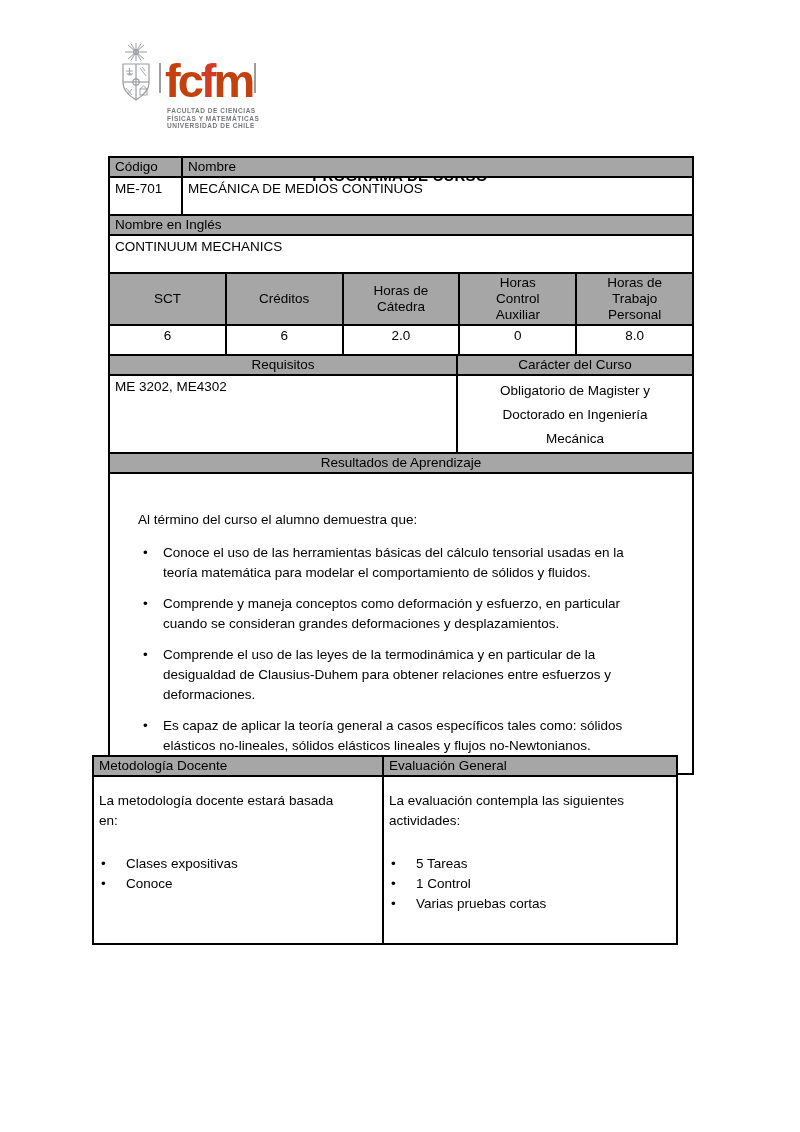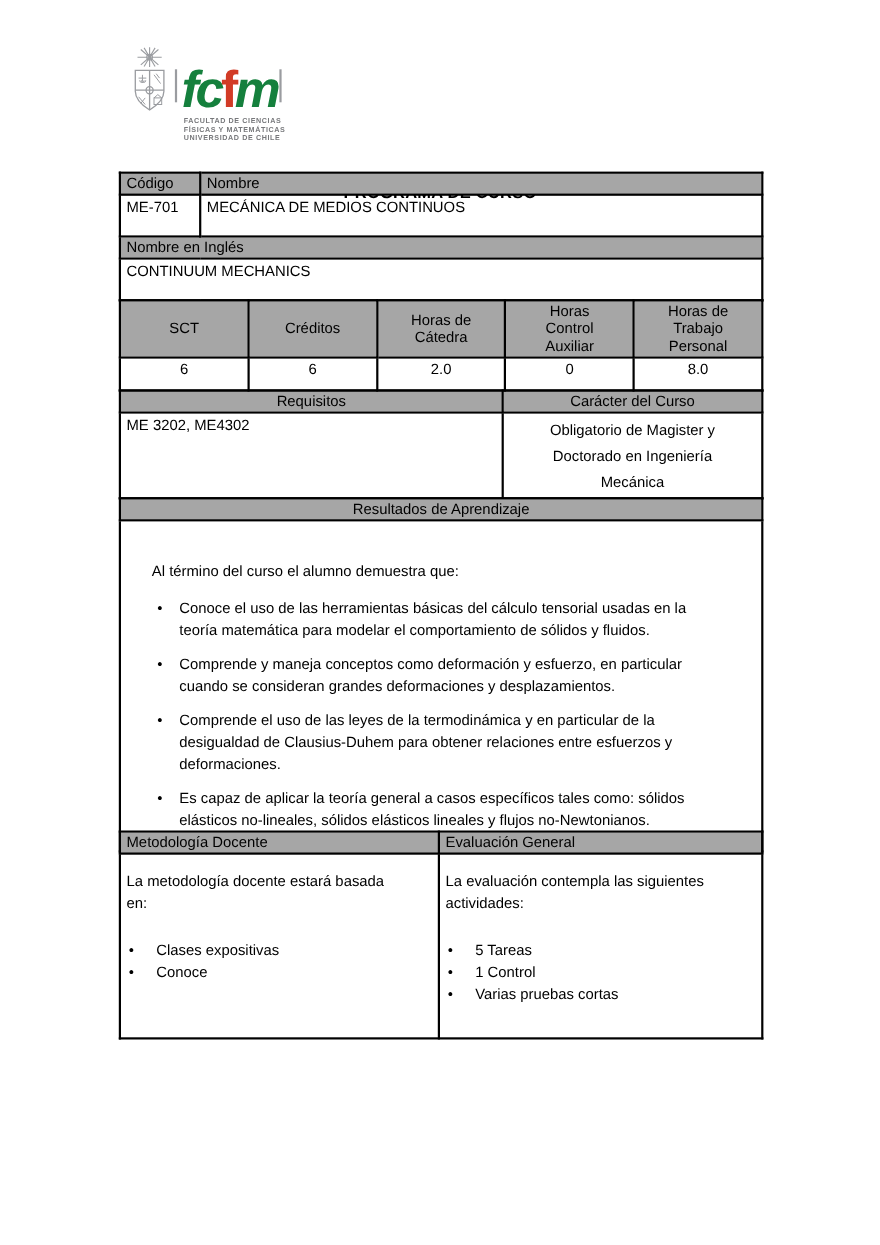--- a/index.html
+++ b/index.html
@@ -10,21 +10,21 @@
     color: #000;
     position: relative;
   }
   .page { position: relative; width: 800px; height: 1132px; background: #fff; overflow: hidden; }
 
   
   .logo { position: absolute; left: 116px; top: 42px; display: flex; align-items: flex-start; }
   .crest { display: block; }
   .logo-right { margin-left: 9px; margin-top: 17px; }
   .wordmark { position: relative; display: inline-block; font-weight: bold; font-size: 47px; line-height: 44px; letter-spacing: -3px; }
-  .wm-gray { color: #15803d; font-style: italic; }
+  .wm-gray { color: #c2410c; }
   .wm-red  { color: #d23b26; }
   .wm-bar { position: absolute; width: 2px; height: 30px; background: #9a9ca0; top: 4px; }
   .wm-bar.left  { left: -6px; }
   .wm-bar.right { right: -4px; }
   .faculty { margin-top: 4px; margin-left: 2px; font-size: 6.5px; line-height: 7.5px; letter-spacing: 0.55px; color: #77787b; font-weight: bold; }
 
   
   .doc-title { position: absolute; top: 130px; left: 0; width: 100%; text-align: center; font-weight: bold; font-size: 15px; letter-spacing: 0.2px; margin-top: 37px; }
 
   
@@ -43,21 +43,21 @@
   .tC td.body { height: 68px; padding-top: 3px; margin-left: 44px; }
   .tC .caracter { line-height: 24px; }
   
   .tD td.learning-cell { height: 260px; padding: 20px 14px 6px 26px; }
   .learning-intro { margin: 16px 0 13px 2px; line-height: 20px; }
   .bitem { display: flex; padding-left: 7px; margin-bottom: 11px; line-height: 20px; }
   .bdot { width: 20px; flex: 0 0 20px; }
   .btext { flex: 1; }
 
   
-  .t2wrap { position: absolute; left: 108px; top: 755px; width: 584px; }
+  .t2wrap { position: absolute; left: 92px; top: 755px; width: 584px; }
   .t2 td.m-cell { height: 146px; padding: 14px 8px 6px 5px; }
   .m-intro { line-height: 20px; }
   .blist2 { margin-top: 23px; }
   .b2item { display: flex; padding-left: 2px; line-height: 20px; }
   .b2dot { width: 25px; flex: 0 0 25px; }
 </style>
 </head>
 <body>
 
 <div class="page">

